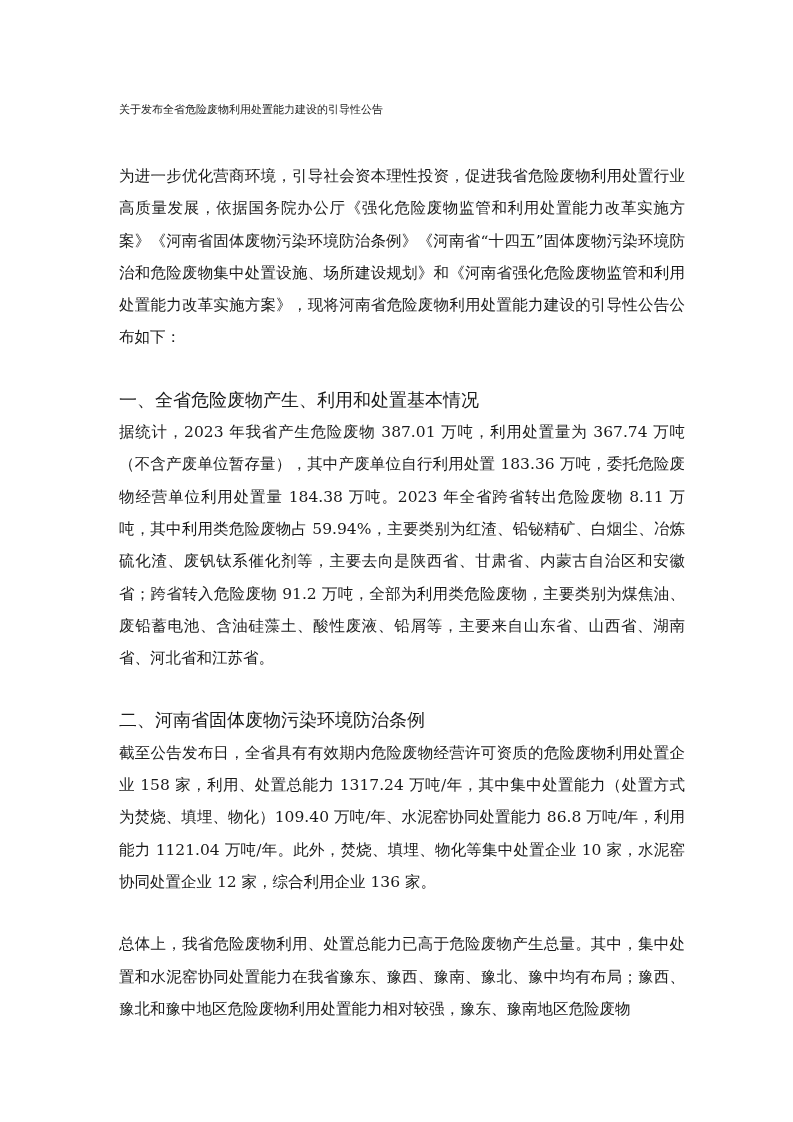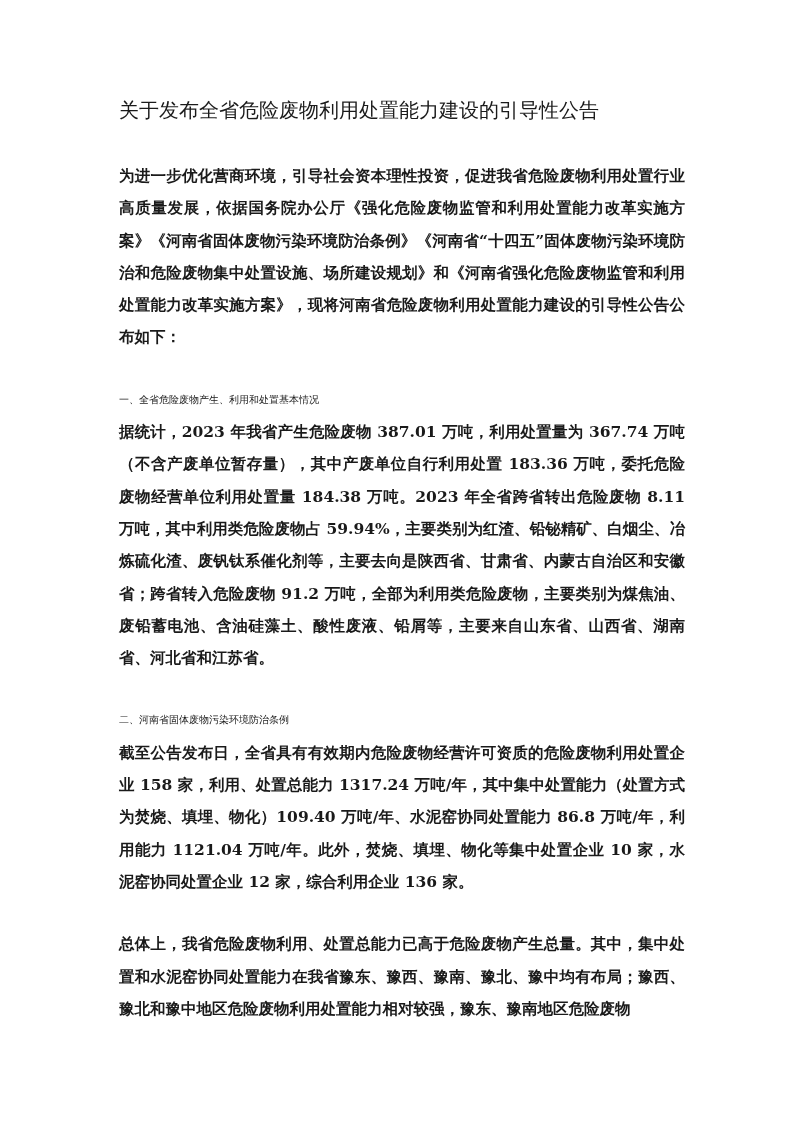--- a/index.html
+++ b/index.html
@@ -15,37 +15,36 @@
       font-family: "DejaVu Serif", "Liberation Serif", serif;
       color: #1a1a1a;
     }
     .page {
       position: absolute;
       left: 119px;
       top: 98px;
       width: 566px;
     }
     .title {
-      font-size: 20px;
+      font-size: 11px;
       line-height: 24px;
       margin: 0 0 38px 0;
       font-weight: normal;
       white-space: nowrap;
     }
     .para {
       font-size: 15.5px;
       line-height: 32.3px;
       margin: 0 0 30px 0;
       text-align: justify;
       text-align-last: left;
       word-break: break-all;
-      font-weight: bold;
     }
     .section-heading {
-      font-size: 10px;
+      font-size: 18px;
       line-height: 32.3px;
       margin: 0;
       font-weight: normal;
     }
     .section + .para { margin-top: 11px; }
     .section { margin-bottom: 0; }
   </style>
 </head>
 <body>
 

